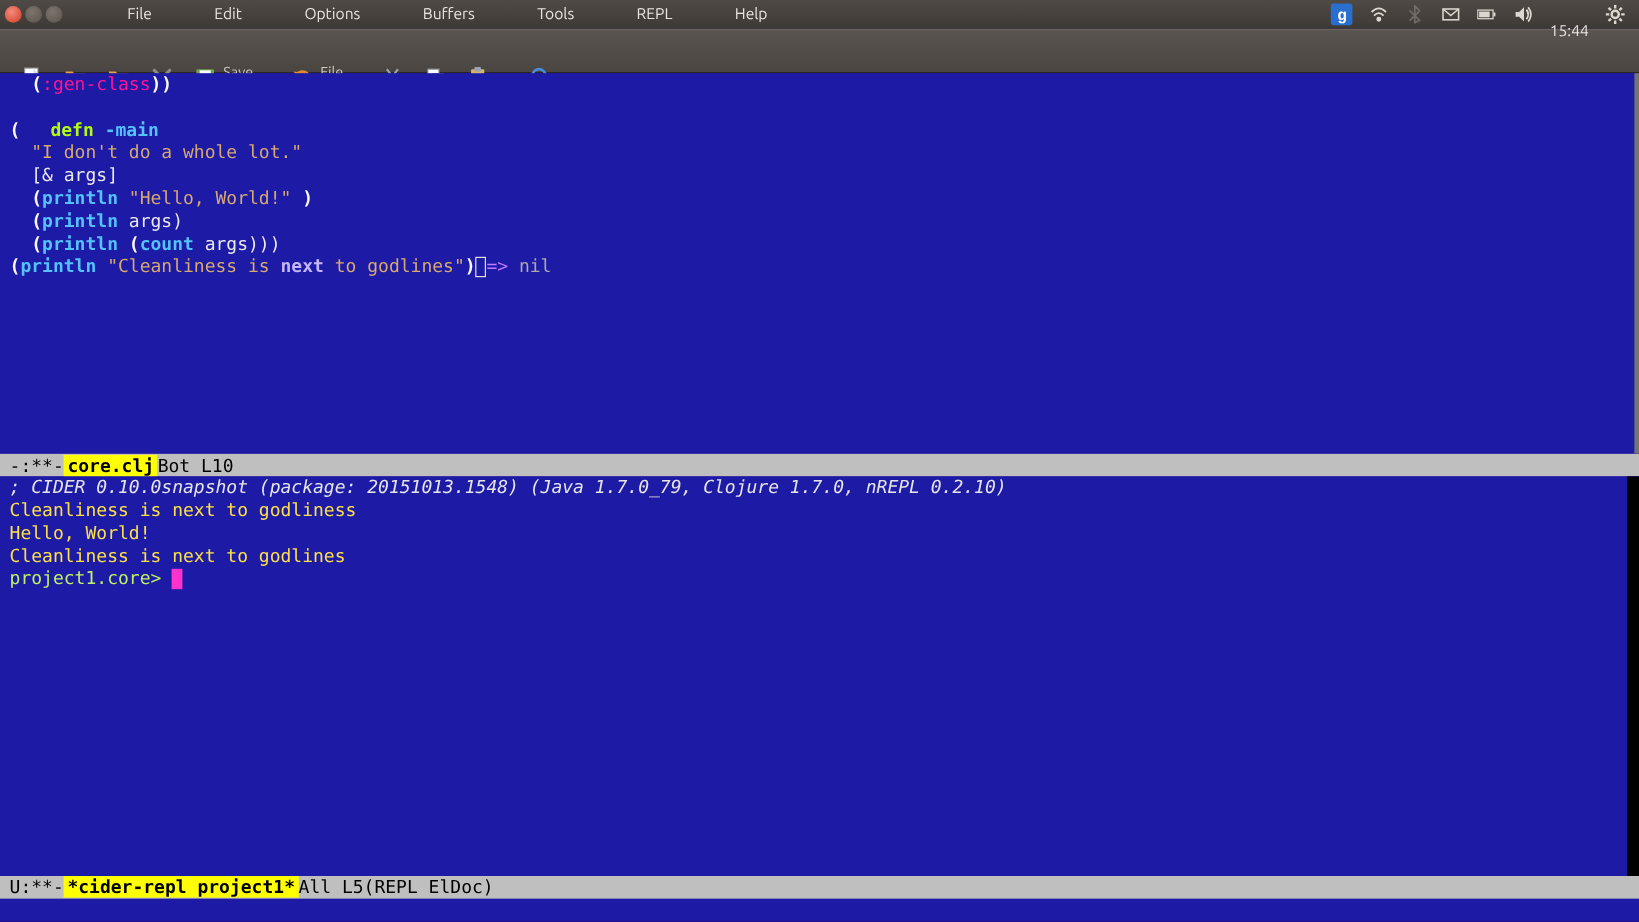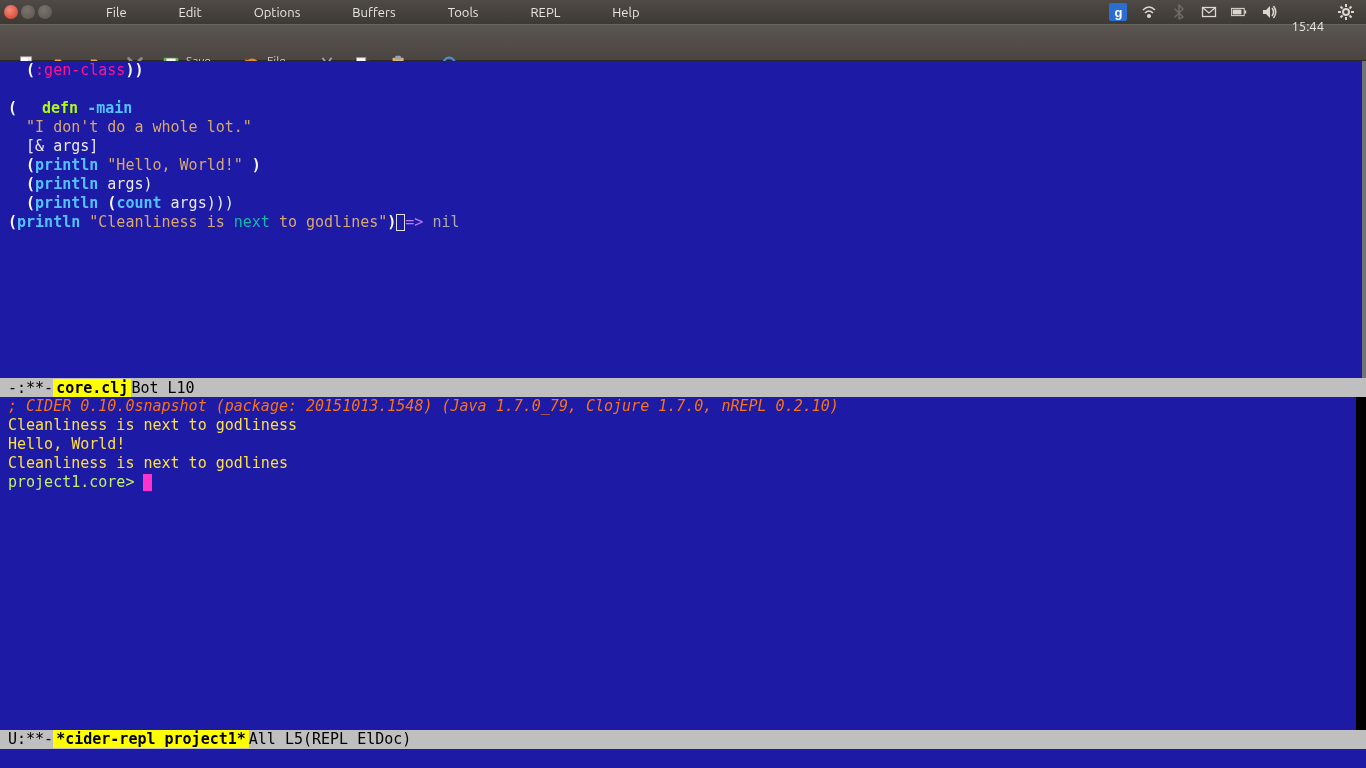--- a/index.html
+++ b/index.html
@@ -40,24 +40,24 @@
 .modeline { height:19px; background:#bfbfbf; color:#000; display:flex; align-items:center; font-size:15px; padding-left:8px; font-family:"DejaVu Sans Mono",monospace; }
 .modeline .active-buf { background:#ffff00; font-weight:bold; padding:0 3px; }
 
 
 .s-kw   { color:#b1fb11; font-weight:bold;margin-left:25px; }      
 .s-def  { color:#f8f8f8; font-weight:bold; }      
 .s-fn   { color:#54c2ff; font-weight:bold; }      
 .s-kw2  { color:#ff1493; }                        
 .s-str  { color:#d7a96f; }                        
 .s-name { color:#eaeaea; }                        
-.s-hl   { color:#14b8a6; font-weight:normal; }      
+.s-hl   { color:#c4b5fd; font-weight:bold; }      
 .s-arrow{ color:#c27aff; }                        
 .s-res  { color:#aaaaaa; }                        
-.s-cmt  { color:#f97316; font-style:italic; }
+.s-cmt  { color:#e5e5e5; font-style:italic; }
 .s-prompt { color:#bef264; }
 .box-cursor { display:inline-block; width:9px; height:17px; border:1px solid #e0e0e0; vertical-align:text-bottom; }
 .repl-cursor { display:inline-block; width:9px; height:17px; background:#ff33cc; vertical-align:text-bottom; }
 .repl-text { color:#fde047; }
 </style>
 </head>
 <body>
 
 <div class="menubar">
   <div class="win-buttons">

